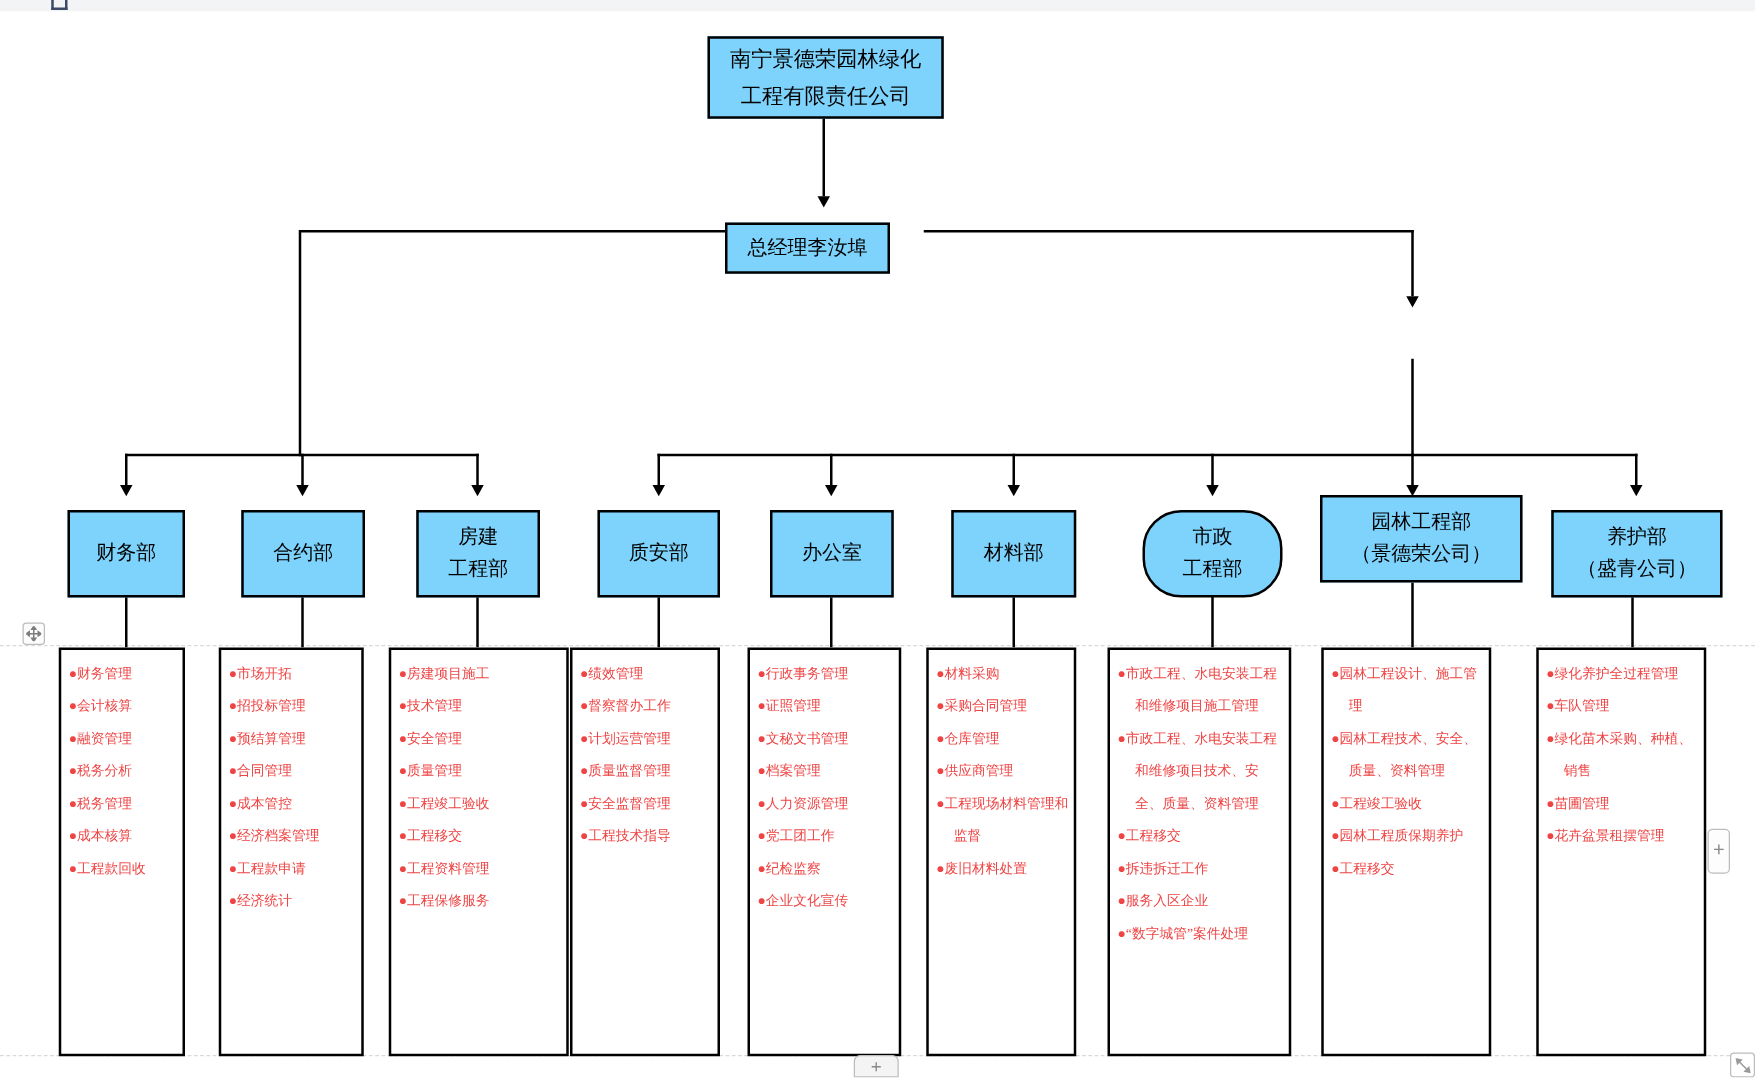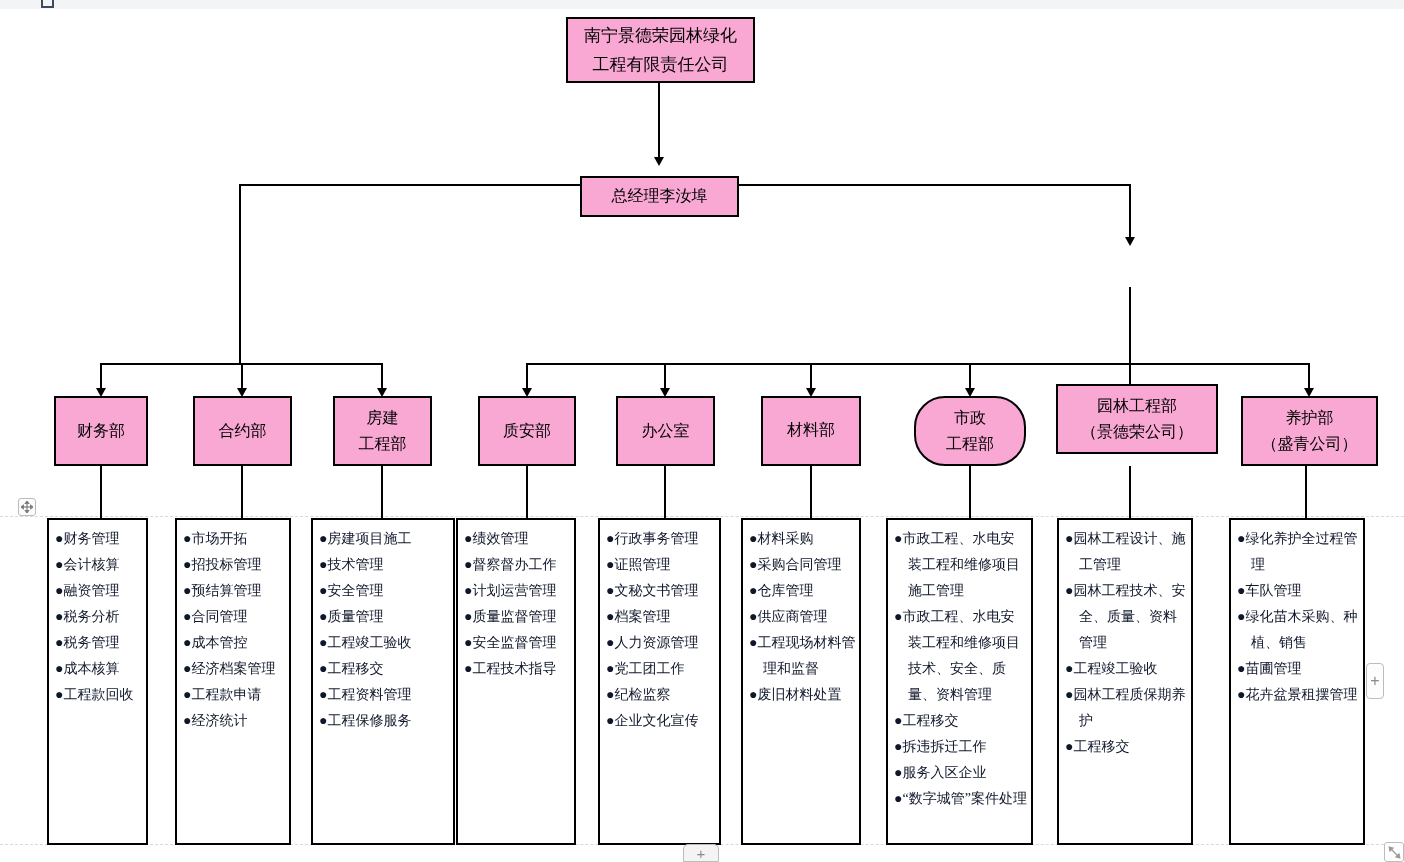--- a/index.html
+++ b/index.html
@@ -13,29 +13,29 @@
   .strip{position:absolute;left:0;top:0;width:1404px;height:9px;background:var(--strip);z-index:4;}
   .marker{position:absolute;left:41px;top:-3px;width:9px;height:9px;border:2px solid var(--marker);border-top:none;background:transparent;z-index:5;}
 
   .gridline{position:absolute;left:0;width:1404px;height:0;border-top:1px dashed var(--grid);z-index:1;}
 
   .hline,.vline{position:absolute;background:var(--line);z-index:2;}
   .hline{height:2px;}
   .vline{width:2px;}
   .arrow{position:absolute;width:0;height:0;border-left:5px solid transparent;border-right:5px solid transparent;border-top:9px solid var(--line);z-index:2;}
 
-  .obox{position:absolute;box-sizing:border-box;border:2px solid var(--line);background:#f9a8d4;display:flex;flex-direction:column;align-items:center;justify-content:center;text-align:center;color:#000;z-index:3;}
+  .obox{position:absolute;box-sizing:border-box;border:2px solid var(--line);background:#7dd3fc;display:flex;flex-direction:column;align-items:center;justify-content:center;text-align:center;color:#000;z-index:3;margin-top:12px;}
   .obox .bl{display:block;white-space:nowrap;}
   .obox .bl:empty{display:none;}
   .title-box{font-size:17px;line-height:29px;}
   .mgr-box{font-size:16px;line-height:22px;}
   .dept-box{font-size:16px;line-height:26px;}
 
   .list-box{position:absolute;box-sizing:border-box;border:2px solid var(--line);background:#fff;top:518px;height:327px;padding:6px 3px 0 6px;z-index:3;color:#000;overflow:hidden;}
-  .duty{font-size:14px;line-height:26px;padding-left:14px;text-indent:-14px;color:#0f172a;}
+  .duty{font-size:11px;line-height:26px;padding-left:14px;text-indent:-14px;color:#ef4444;}
 
   .chrome-btn{position:absolute;box-sizing:border-box;border:1px solid var(--chrome-border);background:var(--chrome-bg);color:var(--icon);font-family:"Liberation Sans","DejaVu Sans",sans-serif;display:flex;align-items:center;justify-content:center;z-index:6;}
   .handle{left:18px;top:498px;width:18px;height:18px;border-radius:3px;background:#fcfcfc;}
   .side-plus{left:1366px;top:663px;width:18px;height:36px;border-radius:4px;background:#fdfdfd;font-size:16px;}
   .bottom-plus{left:683px;top:844px;width:36px;height:18px;border-radius:5px 5px 0 0;background:#f4f4f4;font-size:15px;}
   .resize{left:1384px;top:842px;width:20px;height:20px;border-radius:3px;background:#ffffff;}
 </style>
 </head>
 <body>
 
@@ -87,21 +87,21 @@
   <div class="vline" style="left:664px;top:466px;height:52px;"></div>
   <div class="vline" style="left:810px;top:466px;height:52px;"></div>
   <div class="vline" style="left:969px;top:466px;height:52px;"></div>
   <div class="vline" style="left:1129px;top:466px;height:52px;"></div>
   <div class="vline" style="left:1305px;top:466px;height:52px;"></div>
 
   <div class="obox title-box" style="left:566px;top:17px;width:189px;height:66px;">
     <span class="bl">南宁景德荣园林绿化</span>
     <span class="bl">工程有限责任公司</span>
   </div>
-  <div class="obox mgr-box" style="left:580px;top:176px;width:159px;height:41px;font-family:Liberation Mono, monospace;">
+  <div class="obox mgr-box" style="left:580px;top:166px;width:132px;height:41px;">
     <span class="bl">总经理李汝埠</span>
   </div>
 
   <div class="obox dept-box" style="left:54px;top:396px;width:94px;height:70px;">
     <span class="bl">财务部</span>
 
   </div>
   <div class="obox dept-box" style="left:193px;top:396px;width:99px;height:70px;">
     <span class="bl">合约部</span>
 

